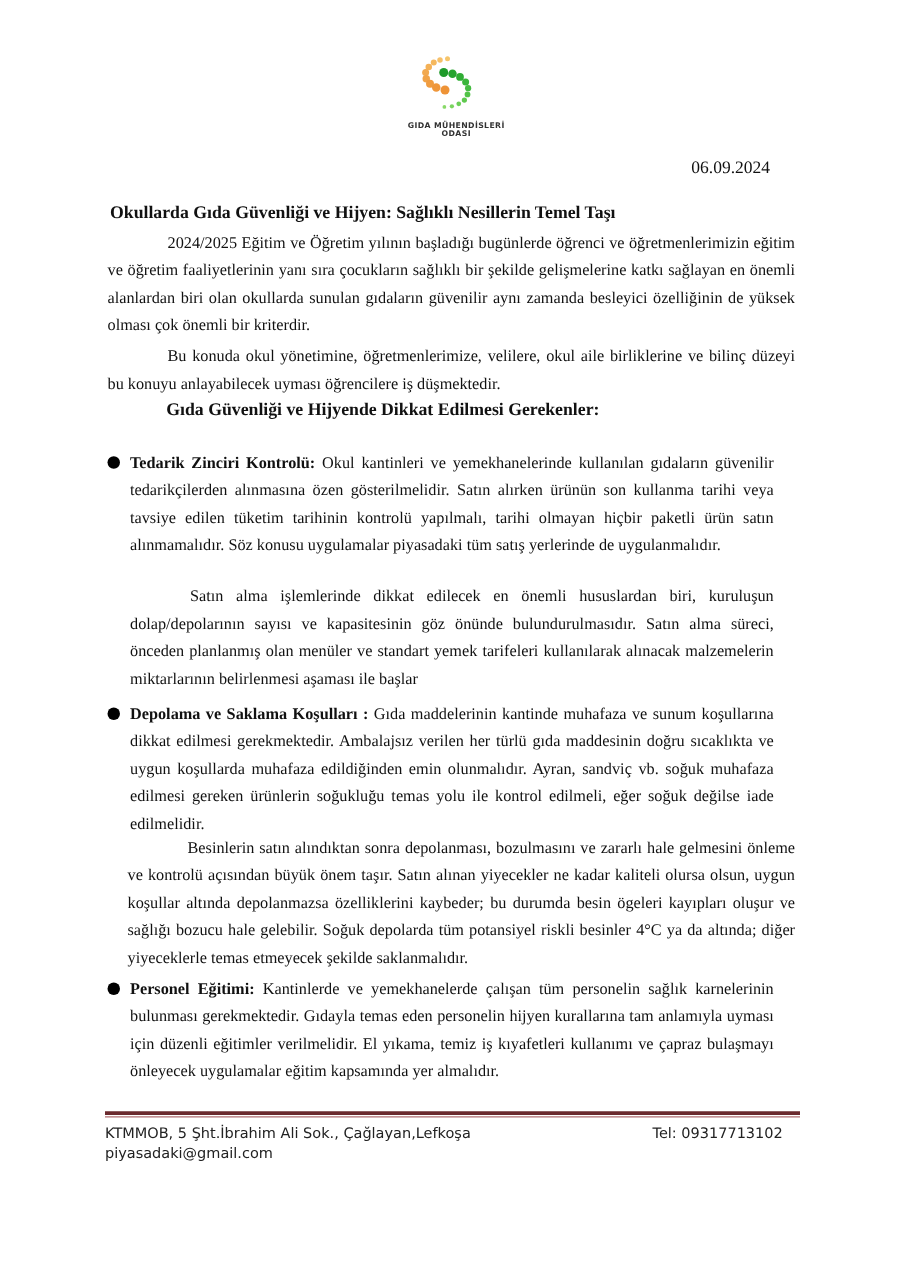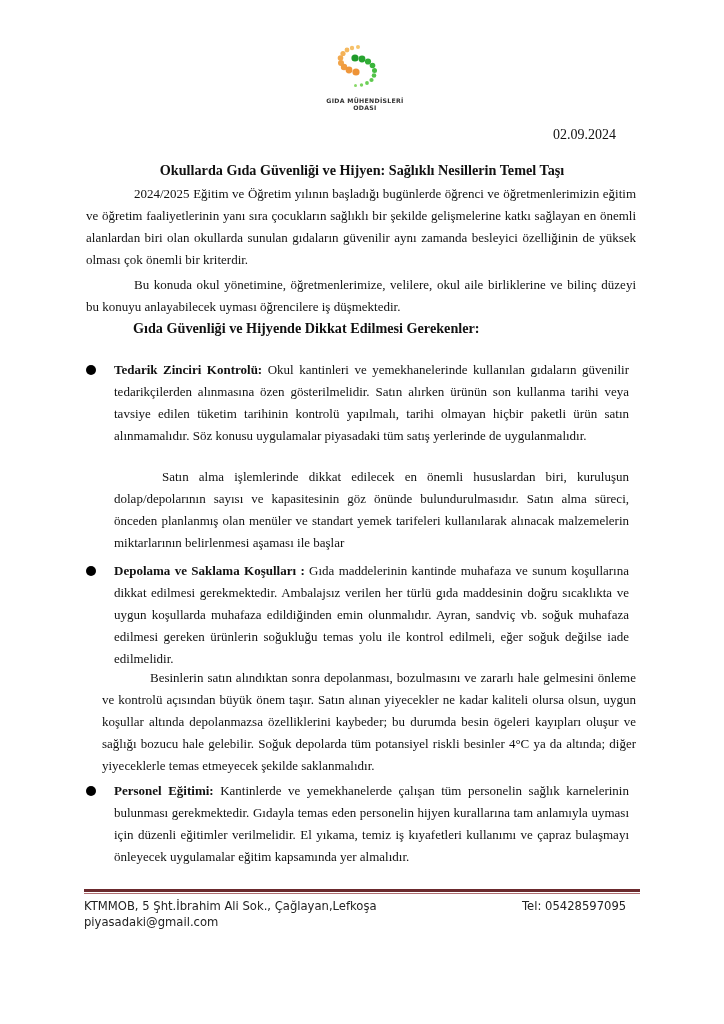--- a/index.html
+++ b/index.html
@@ -6,31 +6,31 @@
     body { width: 724px; height: 1024px; position: relative; overflow: hidden;
            font-family: "Liberation Serif", serif; color: #111; }
     .logo { position: absolute; left: 305px; top: 35px; width: 120px; height: 80px; }
     .logo svg { position: absolute; left: 20px; top: 0; }
     .logo-text { position: absolute; left: 0; width: 120px; text-align: center;
                  font-family: "DejaVu Sans", sans-serif; font-weight: bold; font-size: 6.2px;
                  letter-spacing: 0.3px; color: #333; }
     .logo-text.l1 { top: 62px; }
     .logo-text.l2 { top: 69px; }
     .date { position: absolute; left: 553px; top: 127px; font-size: 14px; }
-    .title { position: absolute; left: 88px; width: 548px; top: 162px; text-align: center;
+    .title { position: absolute; left: 88px; width: 548px; top: 162px; 
              font-weight: bold; font-size: 14.2px; }
     .p { position: absolute; font-size: 13px; line-height: 22px; text-align: justify;
          text-align-last: left; }
     .p .indent { display: inline-block; width: 48px; }
     .p1 { left: 86px; width: 550px; top: 183px; }
     .p2 { left: 86px; width: 550px; top: 274px; }
     .sub { position: absolute; left: 133px; top: 320px; font-weight: bold; font-size: 14.2px; }
     .bullet { position: absolute; left: 86px; width: 10px; height: 10px; border-radius: 50%;
               background: #000; }
-    .b-item { left: 114px; width: 515px; }
+    .b-item { left: 104px; width: 515px; }
     .b-indent { display: inline-block; width: 48px; }
     .footer-line { position: absolute; left: 84px; width: 556px; top: 889px; height: 3px;
                    background: #6b2a2e; }
     .footer-line2 { position: absolute; left: 84px; width: 556px; top: 893px; height: 1px;
                     background: #b06e72; }
     .footer { position: absolute; font-family: "DejaVu Sans", sans-serif; font-size: 11.6px; color: #222; }
     .f-addr { left: 84px; top: 899px; }
     .f-mail { left: 84px; top: 915px; }
     .f-tel { left: 522px; top: 899px; }
   </style>
@@ -56,21 +56,21 @@
     <circle cx="49" cy="40.5" r="2.3" fill="#52c348"></circle>
     <circle cx="46.5" cy="45" r="2.1" fill="#5fc94f"></circle>
     <circle cx="42" cy="48" r="1.9" fill="#6ccf57"></circle>
     <circle cx="36.5" cy="50" r="1.7" fill="#7ad45f"></circle>
     <circle cx="30.5" cy="50.5" r="1.5" fill="#88d968"></circle>
   </svg>
   <div class="logo-text l1">GIDA MÜHENDİSLERİ</div>
   <div class="logo-text l2">ODASI</div>
 </div>
 
-<div class="date">02.09.2024</div>
+<div class="date">06.09.2024</div>
 
 <div class="title">Okullarda Gıda Güvenliği ve Hijyen: Sağlıklı Nesillerin Temel Taşı</div>
 
 <div class="p p1"><span class="indent"></span><span>2024/2025 Eğitim ve Öğretim yılının başladığı bugünlerde öğrenci ve öğretmenlerimizin eğitim ve öğretim faaliyetlerinin yanı sıra  çocukların sağlıklı bir şekilde gelişmelerine katkı sağlayan en önemli alanlardan biri olan okullarda sunulan gıdaların güvenilir aynı zamanda besleyici özelliğinin de yüksek olması çok önemli bir kriterdir.</span></div>
 
 <div class="p p2"><span class="indent"></span><span>Bu konuda okul yönetimine, öğretmenlerimize, velilere, okul aile birliklerine ve bilinç düzeyi bu konuyu anlayabilecek uyması öğrencilere iş düşmektedir.</span></div>
 
 <div class="sub">Gıda Güvenliği ve Hijyende Dikkat Edilmesi Gerekenler:</div>
 
 <div class="bullet" style="top:365px;"></div>
@@ -81,13 +81,13 @@
 <div class="p b-item" style="top:560px;"><b>Depolama ve Saklama Koşulları :</b><span> Gıda maddelerinin kantinde muhafaza ve sunum koşullarına dikkat edilmesi gerekmektedir. Ambalajsız verilen her türlü gıda maddesinin doğru sıcaklıkta ve uygun koşullarda muhafaza edildiğinden emin olunmalıdır. Ayran, sandviç vb. soğuk muhafaza edilmesi gereken ürünlerin soğukluğu temas yolu ile kontrol edilmeli, eğer soğuk değilse iade edilmelidir.</span></div>
 <div class="p" style="left:102px; width:534px; top:667px;"><span class="b-indent"></span><span>Besinlerin satın alındıktan sonra depolanması, bozulmasını ve zararlı hale gelmesini önleme ve kontrolü açısından büyük önem taşır. Satın alınan yiyecekler ne kadar kaliteli olursa olsun, uygun koşullar altında depolanmazsa özelliklerini kaybeder; bu durumda besin ögeleri kayıpları oluşur ve sağlığı bozucu hale gelebilir. Soğuk depolarda tüm potansiyel riskli besinler 4°C ya da altında; diğer yiyeceklerle temas etmeyecek şekilde saklanmalıdır.</span></div>
 
 <div class="bullet" style="top:786px;"></div>
 <div class="p b-item" style="top:780px;"><b>Personel Eğitimi:</b><span> Kantinlerde ve yemekhanelerde çalışan tüm personelin sağlık karnelerinin bulunması gerekmektedir. Gıdayla temas eden personelin hijyen kurallarına tam anlamıyla uyması için düzenli eğitimler verilmelidir. El yıkama, temiz iş kıyafetleri kullanımı ve çapraz bulaşmayı önleyecek uygulamalar eğitim kapsamında yer almalıdır.</span></div>
 
 <div class="footer-line"></div>
 <div class="footer-line2"></div>
 <div class="footer f-addr">KTMMOB, 5 Şht.İbrahim Ali Sok., Çağlayan,Lefkoşa</div>
 <div class="footer f-mail">piyasadaki@gmail.com</div>
-<div class="footer f-tel">Tel: 05428597095</div>
+<div class="footer f-tel">Tel: 09317713102</div>
 
 </body></html>

